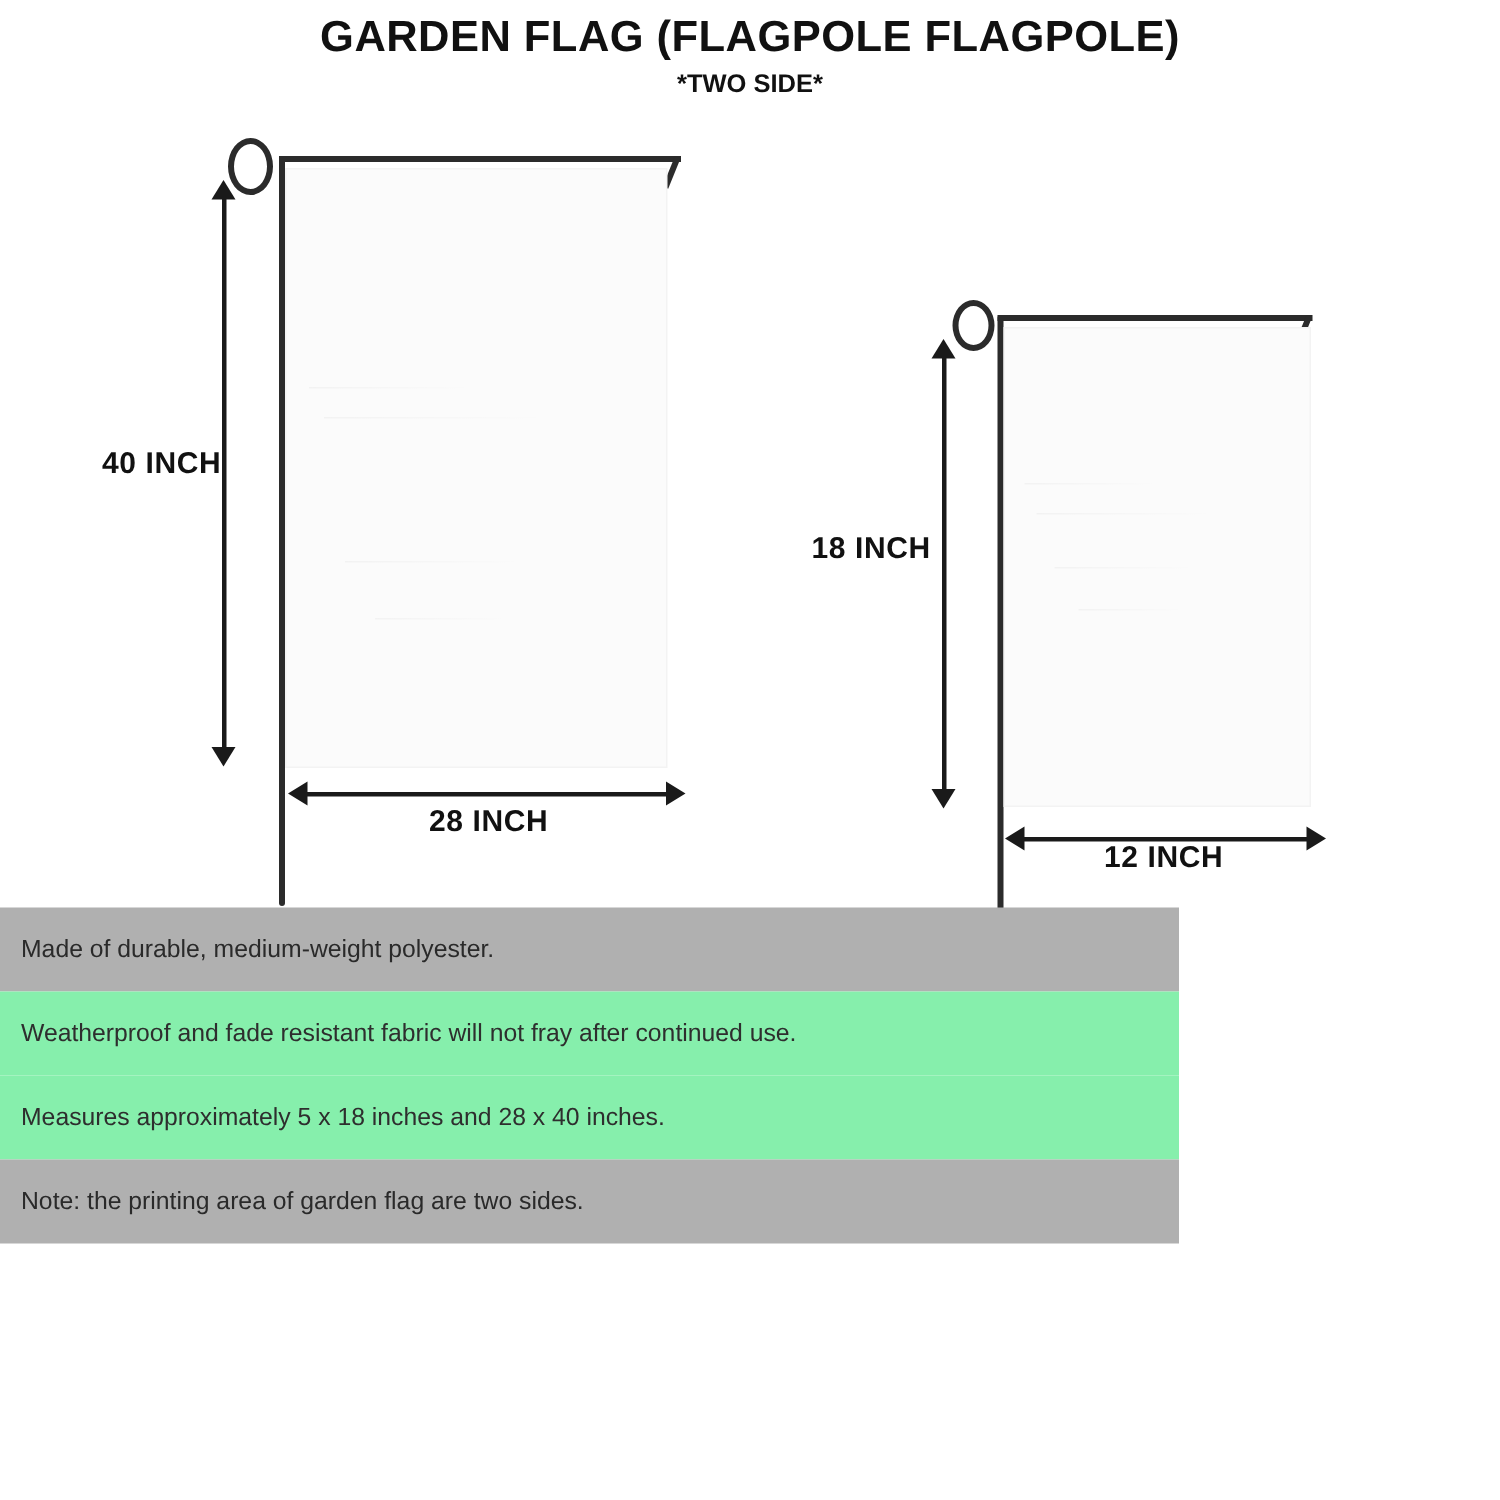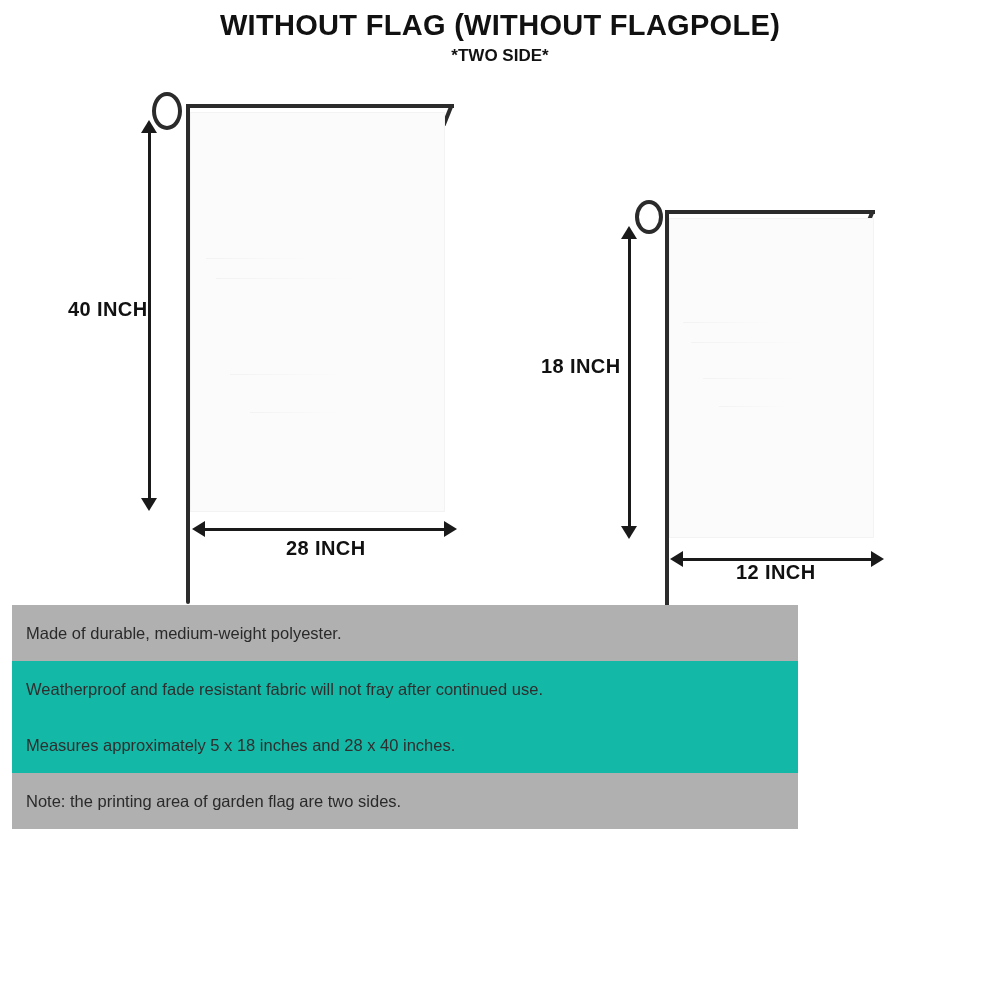--- a/index.html
+++ b/index.html
@@ -112,41 +112,40 @@
     white-space: nowrap;
     letter-spacing: 0.4px;
   }
 
   
   .features {
     position: absolute;
     left: 0;
     top: 605px;
     width: 786px;
-    margin-left: 12px;
   }
   .feature-row {
     height: 56px;
     display: flex;
     align-items: center;
     padding-left: 14px;
     box-sizing: border-box;
     font-size: 16.5px;
     color: #2e2e2e;
   }
   .feature-row.shaded { background: #b0b0b0; color: #2a2a2a; }
-  .feature-row.plain  { background: #14b8a6; }
+  .feature-row.plain  { background: #86efac; }
 </style>
 </head>
 <body>
 
 <div id="page">
 
   <div class="title-block">
-    <div class="title-line1">WITHOUT FLAG (WITHOUT FLAGPOLE)</div>
+    <div class="title-line1">GARDEN FLAG (FLAGPOLE FLAGPOLE)</div>
     <div class="title-line2">*TWO SIDE*</div>
   </div>
 
   <div class="flag-group" style="left:0; top:0; width:520px; height:610px;">
 
     <div class="pole-hook" style="left:152px; top:92px; width:22px; height:30px;"></div>
 
     <div class="pole-vert" style="left:186px; top:104px; height:500px;"></div>
 
     <div class="pole-tip" style="left:186px; top:104px; width:268px; height:4px;"></div>

